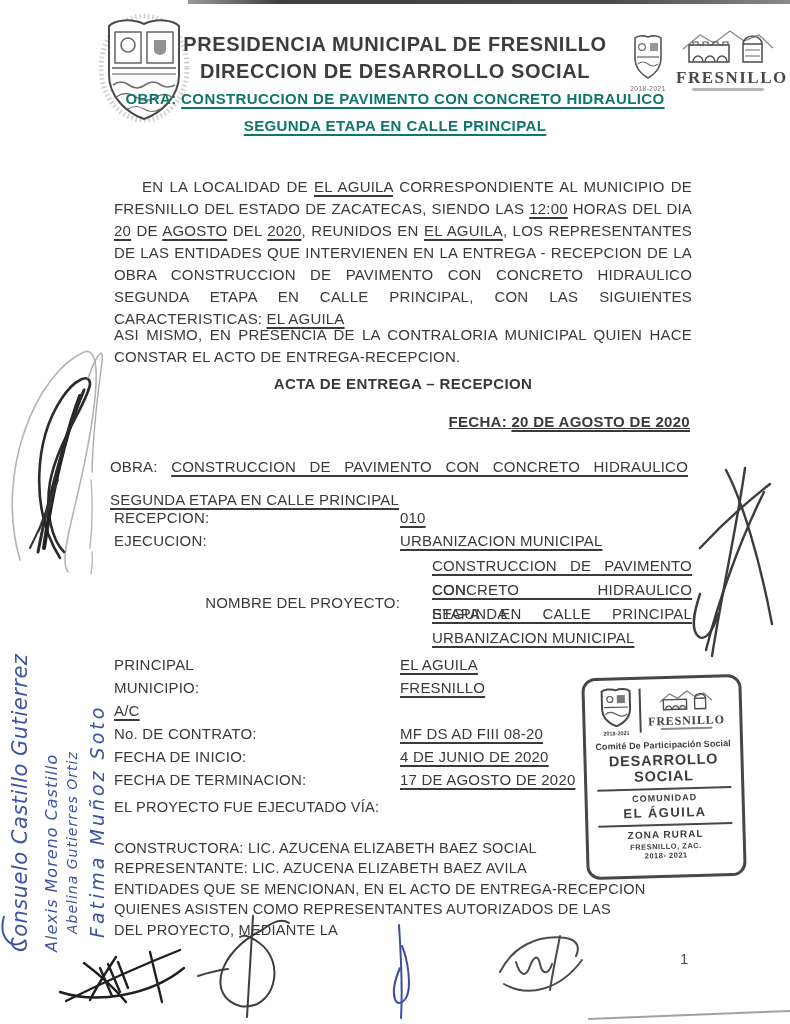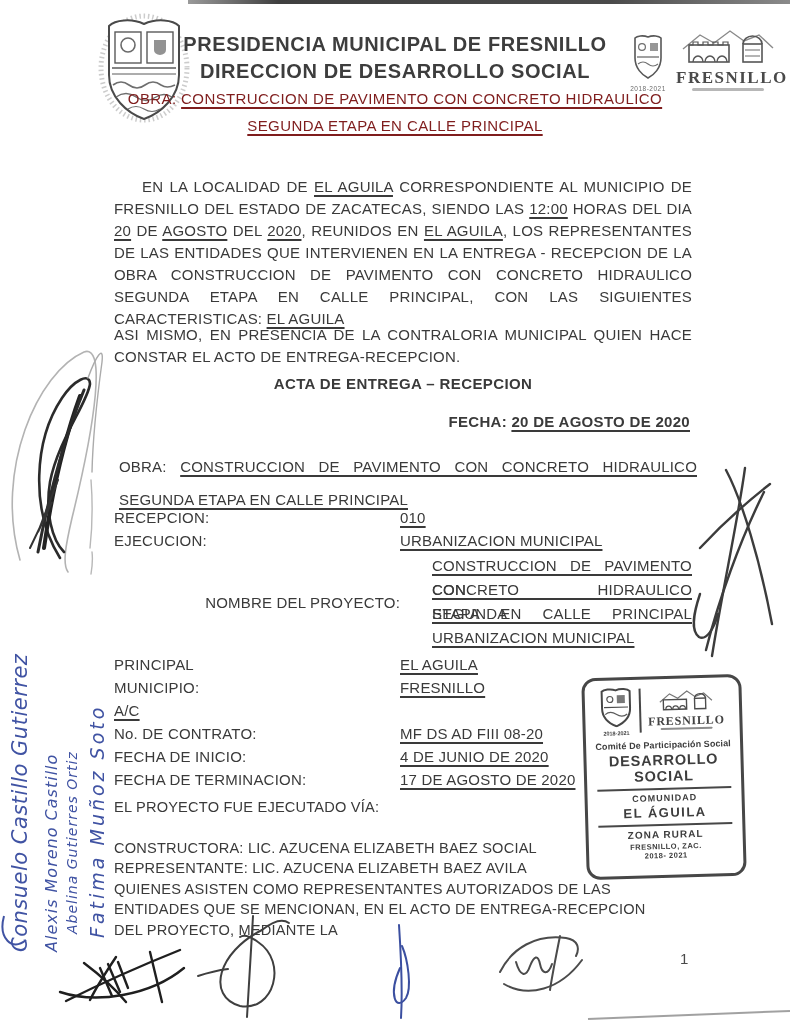--- a/index.html
+++ b/index.html
@@ -6,28 +6,28 @@
   .page{position:relative;width:790px;height:1024px;background:#ffffff;overflow:hidden;
         font-family:"Liberation Sans",sans-serif;color:#3a3a3a;}
   .abs{position:absolute;}
   .u{text-decoration:underline;text-underline-offset:3px;text-decoration-thickness:1.5px;}
 
   
   .scan-top{left:188px;top:0;width:602px;height:4px;
             background:linear-gradient(90deg,#9a9a9a,#3f3f3f 15%,#4a4a4a 70%,#8a8a8a);}
   
   .title{left:0;right:0;text-align:center;font-size:20px;font-weight:600;letter-spacing:.6px;color:#3d3d3d;}
-  .hdr-obra{left:0;right:0;text-align:center;font-size:15px;font-weight:400;letter-spacing:.4px;color:#7f1d1d;}
+  .hdr-obra{left:0;right:0;text-align:center;font-size:15px;font-weight:700;letter-spacing:.4px;color:#0f766e;}
 
   
   .para{left:114px;width:578px;font-size:15px;line-height:22px;text-align:justify;letter-spacing:.2px;}
   .indent{text-indent:28px;}
   .acta{left:114px;width:578px;text-align:center;font-size:15px;font-weight:600;letter-spacing:.4px;}
-  .fecha{right:100px;font-size:15px;font-weight:600;letter-spacing:.3px;}
-  .obra-sec{left:119px;width:578px;font-size:15px;font-weight:500;line-height:33px;text-align:justify;letter-spacing:.2px;}
+  .fecha{right:100px;font-size:15px;font-weight:600;letter-spacing:.3px;text-decoration:underline;}
+  .obra-sec{left:110px;width:578px;font-size:15px;font-weight:500;line-height:33px;text-align:justify;letter-spacing:.2px;}
 
   
   .fields{left:114px;top:506px;width:578px;font-size:15px;letter-spacing:.2px;}
   .frow{display:flex;height:23px;line-height:23px;align-items:flex-start;}
   .flabel{width:286px;flex:none;}
   .fvalue{flex:1;}
   .proy{display:flex;margin:2px 0 3px 0;}
   .proy .flabel{align-self:center;text-align:right;}
   .proy-lines{flex:1;margin-left:32px;}
   .proy-line{line-height:24px;height:24px;text-align:justify;text-align-last:justify;
@@ -185,22 +185,22 @@
       <div class="flabel">FECHA DE TERMINACION:</div>
       <div class="fvalue u">17 DE AGOSTO DE 2020</div>
     </div>
   </div>
 
   <div class="abs closing">
     <div>EL PROYECTO FUE EJECUTADO VÍA:</div>
     <div class="gap"></div>
     <div>CONSTRUCTORA: LIC. AZUCENA ELIZABETH BAEZ SOCIAL</div>
     <div>REPRESENTANTE: LIC. AZUCENA ELIZABETH BAEZ AVILA</div>
+    <div>ENTIDADES QUE SE MENCIONAN, EN EL ACTO DE ENTREGA-RECEPCION</div>
     <div>QUIENES ASISTEN COMO REPRESENTANTES AUTORIZADOS DE LAS</div>
-    <div>ENTIDADES QUE SE MENCIONAN, EN EL ACTO DE ENTREGA-RECEPCION</div>
     <div>DEL PROYECTO, MEDIANTE LA</div>
   </div>
 
   <div class="abs stamp">
     <div class="stamp-logos">
       <div class="stamp-shield">
         <svg width="32" height="40" viewBox="0 0 32 40">
           <path d="M16,3 C11,1 4,2 2,4 L2,21 C2,30 9,36 16,39 C23,36 30,30 30,21 L30,4 C28,2 21,1 16,3 Z" fill="none" stroke="#474747" stroke-width="2"></path>
           <circle cx="10" cy="12" r="3" fill="none" stroke="#555" stroke-width="1.2"></circle>
           <rect x="17" y="8" width="8" height="8" fill="#606060" opacity=".85"></rect>

